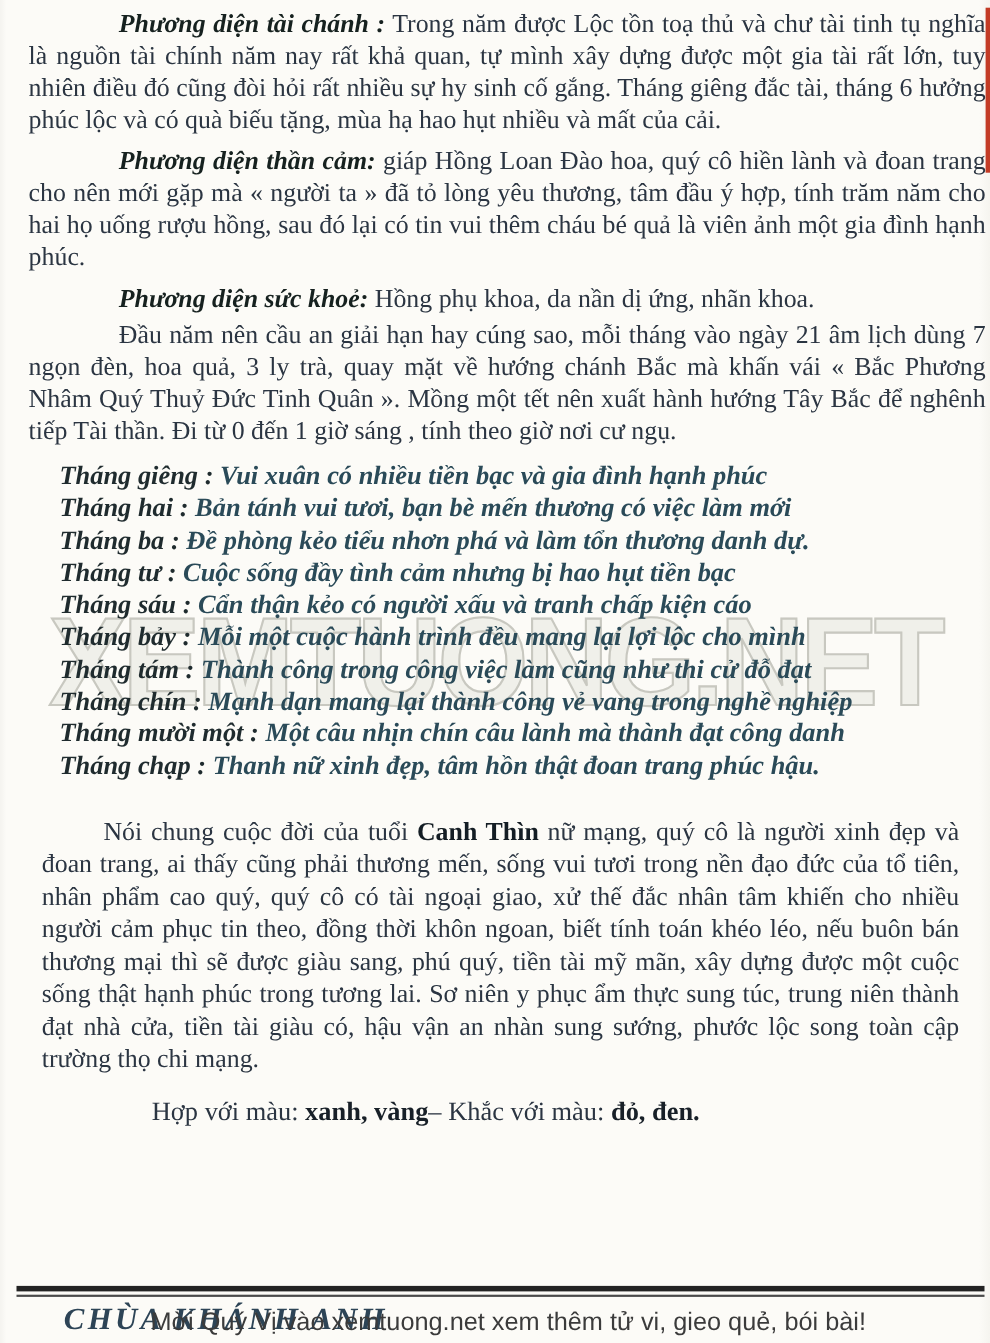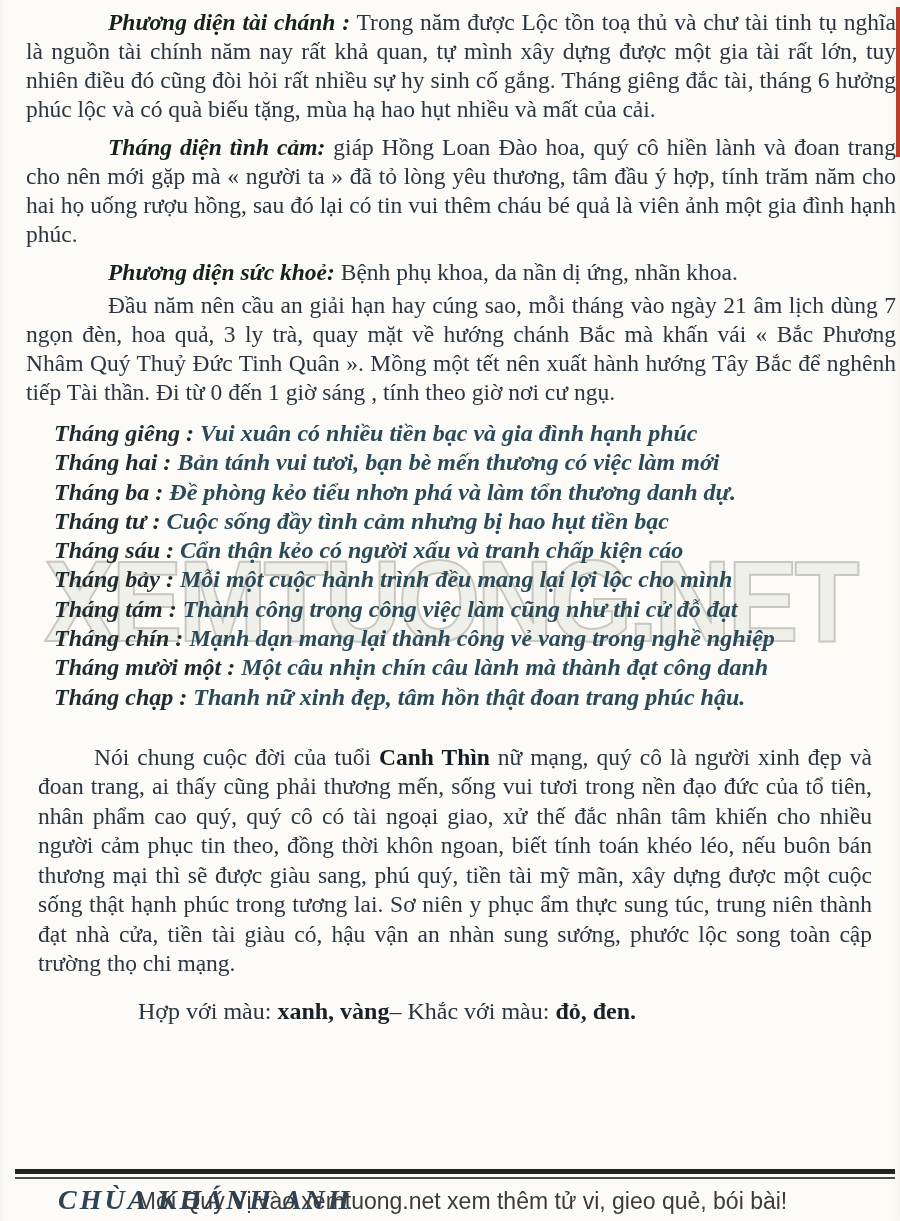--- a/index.html
+++ b/index.html
@@ -131,23 +131,23 @@
 <div class="page">
 
   <div class="watermark">XEMTUONG.NET</div>
 
   <div class="red-edge"></div>
 
   <div class="content">
 
     <p class="para"><span class="s-label">Phương diện tài chánh :</span> <span>Trong năm được Lộc tồn toạ thủ và chư tài tinh tụ nghĩa là nguồn tài chính năm nay rất khả quan, tự mình xây dựng được một gia tài rất lớn, tuy nhiên điều đó cũng đòi hỏi rất nhiều sự hy sinh cố gắng. Tháng giêng đắc tài, tháng 6 hưởng phúc lộc và có quà biếu tặng, mùa hạ hao hụt nhiều và mất của cải.</span></p>
 
-    <p class="para"><span class="s-label">Tháng diện tình cảm:</span> <span>giáp Hồng Loan Đào hoa, quý cô hiền lành và đoan trang cho nên mới gặp mà « người ta » đã tỏ lòng yêu thương, tâm đầu ý hợp, tính trăm năm cho hai họ uống rượu hồng, sau đó lại có tin vui thêm cháu bé quả là viên ảnh một gia đình hạnh phúc.</span></p>
+    <p class="para"><span class="s-label">Phương diện thần cảm:</span> <span>giáp Hồng Loan Đào hoa, quý cô hiền lành và đoan trang cho nên mới gặp mà « người ta » đã tỏ lòng yêu thương, tâm đầu ý hợp, tính trăm năm cho hai họ uống rượu hồng, sau đó lại có tin vui thêm cháu bé quả là viên ảnh một gia đình hạnh phúc.</span></p>
 
-    <p class="para" style="margin-bottom:4px;"><span class="s-label">Phương diện sức khoẻ:</span> <span>Bệnh phụ khoa, da nần dị ứng, nhãn khoa.</span></p>
+    <p class="para" style="margin-bottom:4px;"><span class="s-label">Phương diện sức khoẻ:</span> <span>Hồng phụ khoa, da nần dị ứng, nhãn khoa.</span></p>
 
     <p class="para"><span>Đầu năm nên cầu an giải hạn hay cúng sao, mỗi tháng vào ngày 21 âm lịch dùng 7 ngọn đèn, hoa quả, 3 ly trà, quay mặt về hướng chánh Bắc mà khấn vái « Bắc Phương Nhâm Quý Thuỷ Đức Tinh Quân ». Mồng một tết nên xuất hành hướng Tây Bắc để nghênh tiếp Tài thần. Đi từ 0 đến 1 giờ sáng , tính theo giờ nơi cư ngụ.</span></p>
 
     <div class="months">
       <div class="month"><span class="m-label">Tháng giêng :</span><span class="m-text">Vui xuân có nhiều tiền bạc và gia đình hạnh phúc</span></div>
       <div class="month"><span class="m-label">Tháng hai :</span><span class="m-text">Bản tánh vui tươi, bạn bè mến thương có việc làm mới</span></div>
       <div class="month"><span class="m-label">Tháng ba :</span><span class="m-text">Đề phòng kẻo tiểu nhơn phá và làm tổn thương danh dự.</span></div>
       <div class="month"><span class="m-label">Tháng tư :</span><span class="m-text">Cuộc sống đầy tình cảm nhưng bị hao hụt tiền bạc</span></div>
       <div class="month"><span class="m-label">Tháng sáu :</span><span class="m-text">Cẩn thận kẻo có người xấu và tranh chấp kiện cáo</span></div>
       <div class="month"><span class="m-label">Tháng bảy :</span><span class="m-text">Mỗi một cuộc hành trình đều mang lại lợi lộc cho mình</span></div>

